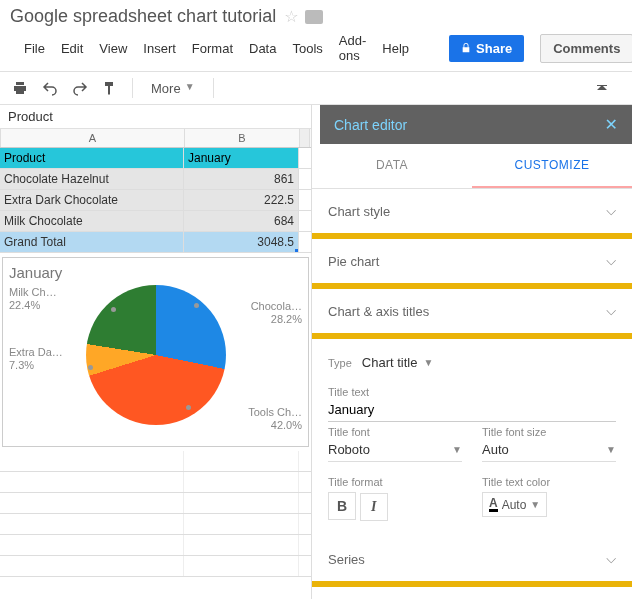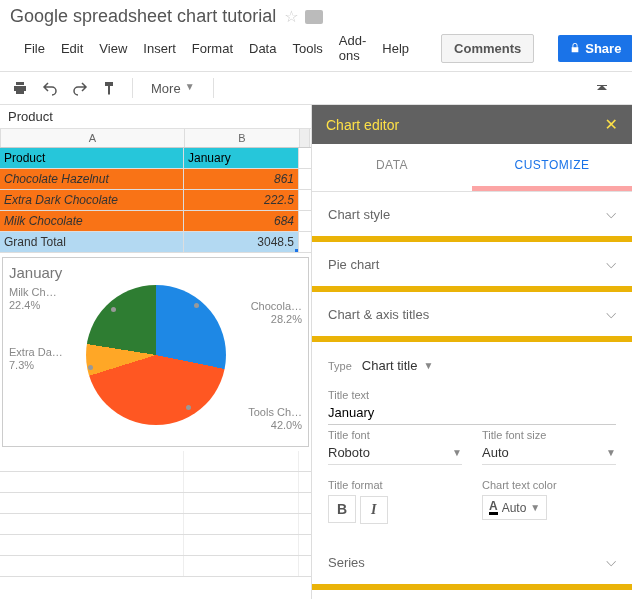--- a/index.html
+++ b/index.html
@@ -27,38 +27,38 @@
 .col-h { text-align: center; font-size: 11px; color: #666; padding: 3px 0; border-right: 1px solid #ddd; }
 .col-rh { width: 0px; }
 .col-a { width: 184px; }
 .col-b { width: 115px; }
 .col-c { width: 10px; background: #eee; }
 .row { display: flex; border-bottom: 1px solid #ddd; font-size: 12px; }
 .cell { padding: 3px 4px; border-right: 1px solid #ddd; height: 20px; line-height: 14px; overflow: hidden; white-space: nowrap; }
 .cell-a { width: 184px; }
 .cell-b { width: 115px; text-align: right; }
 .hdr-row .cell { background: #26c6da; color: #000; }
-.data-row .cell { background: #f97316; font-style: italic; }
+.data-row .cell { background: #e5e5e5; }
 .total-row .cell { background: #b3d9f2; }
 .selected-marker { position: relative; }
 .selected-marker::after { content: ''; position: absolute; right: -2px; bottom: -2px; width: 5px; height: 5px; background: #1a73e8; }
 .chart-box { margin: 4px 2px; border: 1px solid #ccc; padding: 6px; height: 190px; position: relative; }
 .chart-title { font-size: 15px; color: #777; margin-bottom: 4px; }
 .pie-wrap { position: relative; width: 140px; height: 140px; margin: 0 auto; }
 .pie { width: 140px; height: 140px; border-radius: 50%; background: conic-gradient(#1e88e5 0deg 101.5deg, #ff5722 101.5deg 252.7deg, #ffa726 252.7deg 279deg, #2e7d32 279deg 360deg); position: relative; }
 .dot { position: absolute; width: 5px; height: 5px; border-radius: 50%; background: #999; }
 .lbl { position: absolute; font-size: 11px; color: #888; line-height: 1.2; }
 .empty-rows .row { background: #fff; }
 .empty-rows .cell { background: #fff; border-right: 1px solid #eee; }
 .editor { flex: 1; background: #fff; display: flex; flex-direction: column; }
-.editor-header { background: #616161; color: #fde047; display: flex; align-items: center; padding: 10px 14px; font-size: 14px; }
+.editor-header { background: #616161; color: #7dd3fc; display: flex; align-items: center; padding: 10px 14px; font-size: 14px; margin-left: 8px; }
 .close-x { margin-left: auto; cursor: pointer; font-size: 16px; }
 .tabs { display: flex; border-bottom: 1px solid #e0e0e0; }
 .tab { flex: 1; text-align: center; padding: 14px 0; font-size: 12px; letter-spacing: 0.5px; color: #888; cursor: pointer; }
-.tab.active { color: #1a73e8; border-bottom: 5px solid #fca5a5; }
+.tab.active { color: #1a73e8; border-bottom: 2px solid #fca5a5; }
 .section { display: flex; align-items: center; padding: 14px 16px; border-bottom: 6px solid #eab308; color: #666; font-size: 13px; cursor: pointer; }
 .chev { margin-left: auto; color: #888; }
 .section-open { padding: 10px 16px 6px; }
 .field-row { display: flex; align-items: center; gap: 10px; padding: 6px 0; }
 .field-label { font-size: 11px; color: #888; }
 .dropdown-val { font-size: 13px; color: #333; display: flex; align-items: center; gap: 6px; }
 .caret { color: #888; font-size: 10px; }
 .input-line { border: none; border-bottom: 1px solid #ccc; font-size: 13px; padding: 4px 0; width: 100%; outline: none; }
 .two-col { display: flex; gap: 20px; }
 .two-col > div { flex: 1; }
@@ -79,27 +79,27 @@
   <span class="menu-item">File</span>
   <span class="menu-item">Edit</span>
   <span class="menu-item">View</span>
   <span class="menu-item">Insert</span>
   <span class="menu-item">Format</span>
   <span class="menu-item">Data</span>
   <span class="menu-item">Tools</span>
   <span class="menu-item">Add-ons</span>
   <span class="menu-item">Help</span>
   <span class="spacer"></span>
-  <button class="btn">Comments</button>
   <button class="btn btn-share">
     <svg class="lock-icon" viewBox="0 0 10 12" fill="#fff">
         <path d="M2 5V3a3 3 0 016 0v2h1v6H1V5h1zm1 0h4V3a2 2 0 00-4 0v2z"></path>
       </svg>
     <span>Share</span>
   </button>
+  <button class="btn">Comments</button>
 </div>
 
 <div class="toolbar">
   <span class="tb-icon">
       <svg width="16" height="16" viewBox="0 0 16 16" fill="#555">
         <path d="M4 2h8v3H4zM2 6h12v5h-2v3H4v-3H2zM5 10h6v3H5z"></path>
       </svg>
     </span>
   <span class="tb-icon">
       <svg width="16" height="16" viewBox="0 0 16 16" fill="none" stroke="#555" stroke-width="1.5">
@@ -260,21 +260,21 @@
           </div>
         </div>
       </div>
       <div class="two-col" style="margin-top:14px;margin-bottom:10px">
         <div>
           <div class="field-label" style="margin-bottom:4px">Title format</div>
           <span class="fmt-btn">B</span>
           <span class="fmt-btn italic">I</span>
         </div>
         <div>
-          <div class="field-label" style="margin-bottom:4px">Chart text color</div>
+          <div class="field-label" style="margin-bottom:4px">Title text color</div>
           <span class="color-btn">
             <span style="font-weight:bold;border-bottom:3px solid #000;line-height:1">A</span>
             <span>Auto</span>
             <span class="caret">▼</span>
           </span>
         </div>
       </div>
     </div>
 
     <div class="section">

